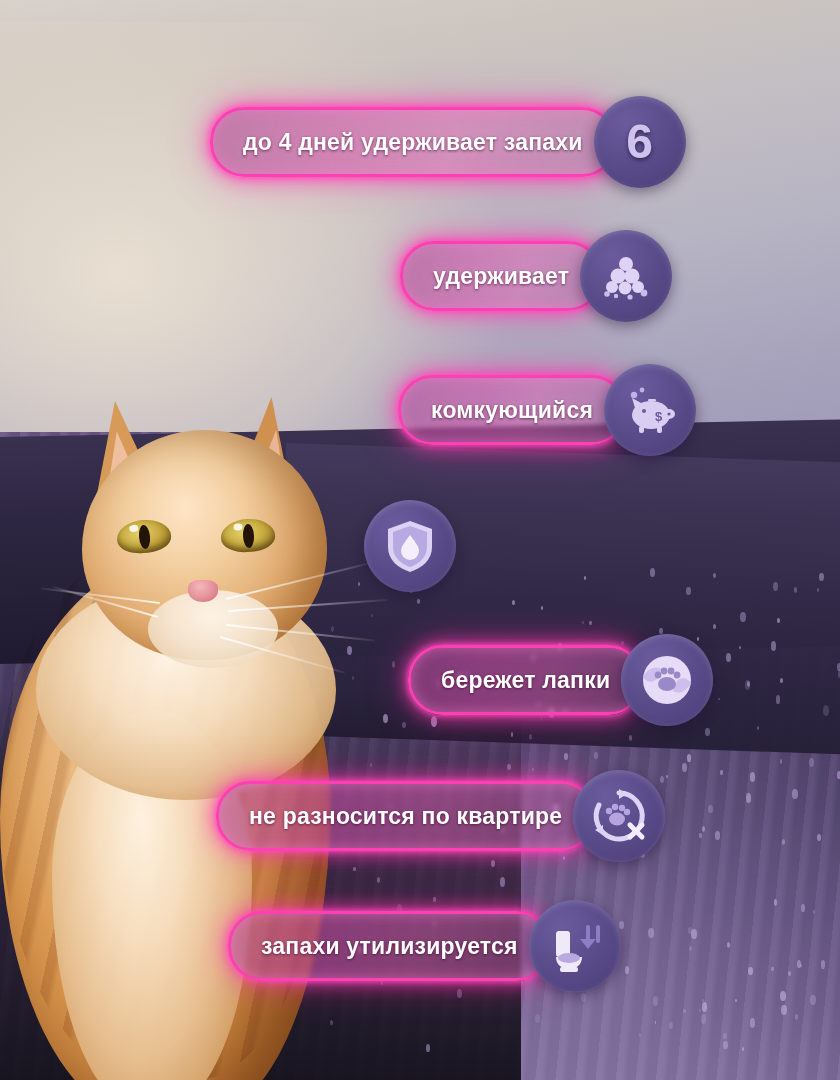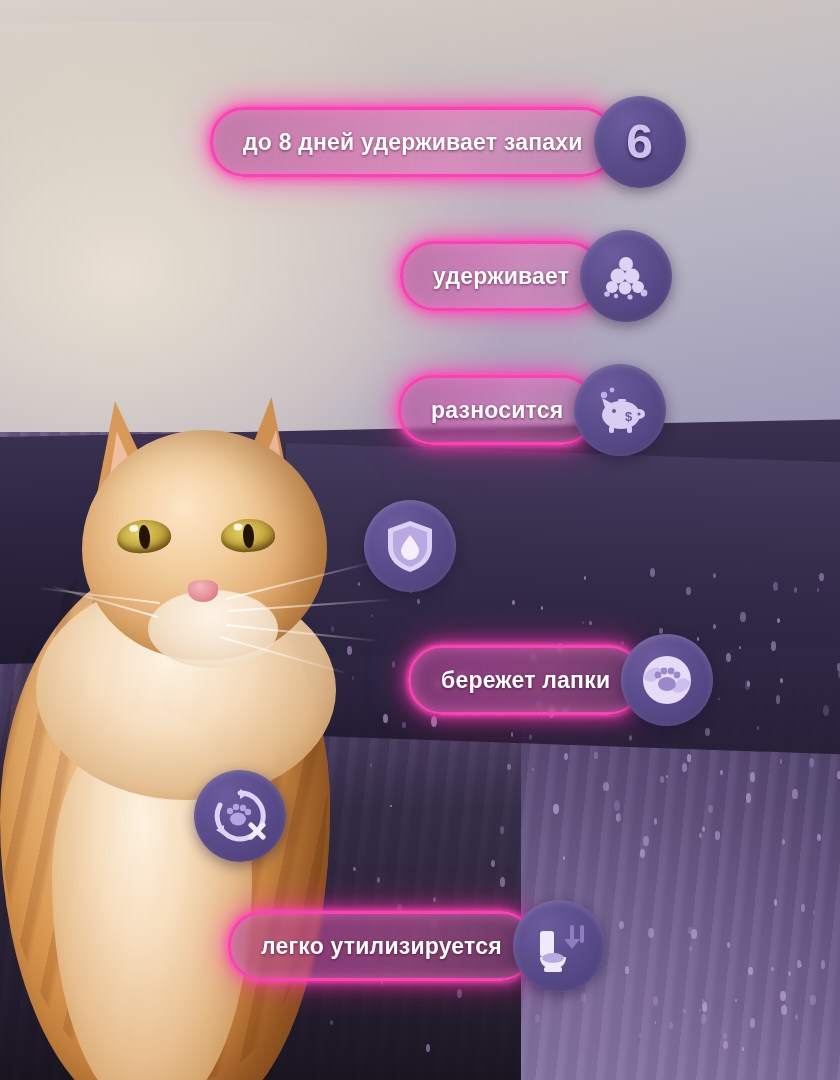--- a/index.html
+++ b/index.html
@@ -513,21 +513,21 @@
     <div class="nose"></div>
     <div class="whisker" style="left:236px; top:318px; width:150px; transform: rotate(-14deg);"></div>
     <div class="whisker" style="left:238px; top:330px; width:160px; transform: rotate(-4deg);"></div>
     <div class="whisker" style="left:236px; top:344px; width:150px; transform: rotate(6deg);"></div>
     <div class="whisker" style="left:230px; top:356px; width:130px; transform: rotate(16deg);"></div>
     <div class="whisker" style="left:170px; top:322px; width:120px; transform: rotate(187deg);"></div>
     <div class="whisker" style="left:168px; top:336px; width:110px; transform: rotate(196deg);"></div>
   </div>
 
   <div class="pill-row" id="row-0">
-    <div class="pill">до 8 дней удерживает запахи</div>
+    <div class="pill">до 4 дней удерживает запахи</div>
     <div class="badge">
       <span class="badge-num">6</span>
     </div>
   </div>
 
   <div class="pill-row" id="row-1">
     <div class="pill">удерживает</div>
     <div class="badge">
       <svg width="56" height="56" viewBox="0 0 56 56" aria-hidden="true">
         <g fill="#ded3f5">
@@ -540,21 +540,21 @@
           <circle cx="46" cy="45" r="3.4" fill="#c9bcea"></circle>
           <circle cx="9" cy="46" r="2.8" fill="#c9bcea"></circle>
           <circle cx="18" cy="48" r="2.2" fill="#c9bcea"></circle>
           <circle cx="32" cy="49" r="2.6" fill="#c9bcea"></circle>
         </g>
       </svg>
     </div>
   </div>
 
   <div class="pill-row" id="row-2">
-    <div class="pill">разносится</div>
+    <div class="pill">комкующийся</div>
     <div class="badge">
       <svg width="58" height="58" viewBox="0 0 58 58" aria-hidden="true">
         <g fill="#d9cdf2">
           <ellipse cx="30" cy="34" rx="19" ry="14"></ellipse>
           <path d="M14 27 L11 17 L22 23 Z"></path>
           <ellipse cx="48" cy="33" rx="6" ry="5"></ellipse>
           <circle cx="48" cy="33" r="1.6" fill="#6b5b9e"></circle>
           <rect x="18" y="45" width="5" height="7" rx="2"></rect>
           <rect x="36" y="45" width="5" height="7" rx="2"></rect>
           <rect x="27" y="18" width="8" height="2.6" rx="1.3"></rect>
@@ -589,20 +589,21 @@
           <circle cx="21" cy="24" r="3.4"></circle>
           <circle cx="27" cy="20" r="3.4"></circle>
           <circle cx="34" cy="20" r="3.4"></circle>
           <circle cx="40" cy="24" r="3.4"></circle>
         </g>
       </svg>
     </div>
   </div>
 
   <div class="pill-row" id="row-5">
+    <div class="pill">не разносится по квартире</div>
     <div class="badge">
       <svg width="60" height="58" viewBox="0 0 60 58" aria-hidden="true">
         <path d="M30 6 A23 23 0 1 1 10 18" stroke="#ded3f5" stroke-width="5" fill="none" stroke-linecap="round"></path>
         <path d="M30 2 L38 7 L30 12 Z" fill="#ded3f5"></path>
         <path d="M14 48 L6 43 L14 38 Z" fill="#ded3f5"></path>
         <g fill="#b6a4e0">
           <ellipse cx="28" cy="32" rx="8" ry="6.5"></ellipse>
           <circle cx="20" cy="24" r="3.2"></circle>
           <circle cx="26" cy="20" r="3.2"></circle>
           <circle cx="33" cy="21" r="3.2"></circle>
@@ -610,21 +611,21 @@
         </g>
         <g stroke="#f2ecfd" stroke-width="5" stroke-linecap="round">
           <line x1="41" y1="38" x2="53" y2="50"></line>
           <line x1="53" y1="38" x2="41" y2="50"></line>
         </g>
       </svg>
     </div>
   </div>
 
   <div class="pill-row" id="row-6">
-    <div class="pill">легко утилизируется</div>
+    <div class="pill">запахи утилизируется</div>
     <div class="badge">
       <svg width="58" height="58" viewBox="0 0 58 58" aria-hidden="true">
         <g fill="#efeaf9">
           <rect x="10" y="14" width="14" height="26" rx="3"></rect>
           <path d="M10 40 h26 a4 4 0 0 1 0 0 c0 8 -6 12 -13 12 s-13 -4 -13 -12 Z"></path>
           <rect x="14" y="50" width="18" height="5" rx="2"></rect>
         </g>
         <ellipse cx="23" cy="41" rx="11" ry="5" fill="#b9a9e2"></ellipse>
         <g fill="#8f7dc4">
           <rect x="40" y="8" width="4" height="18" rx="2"></rect>

